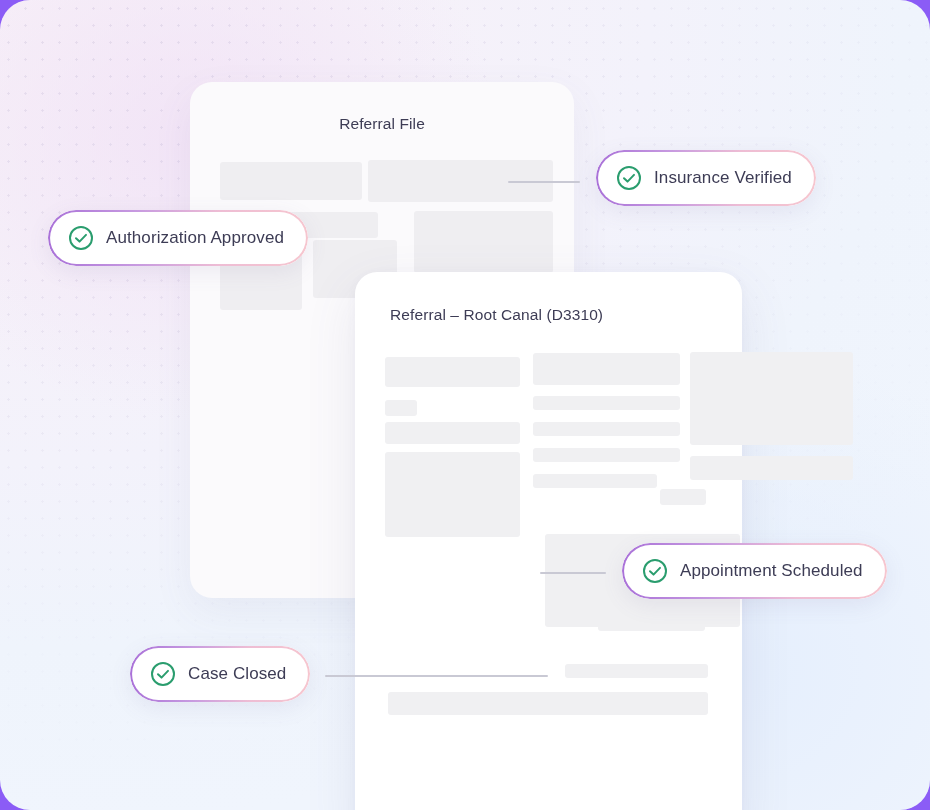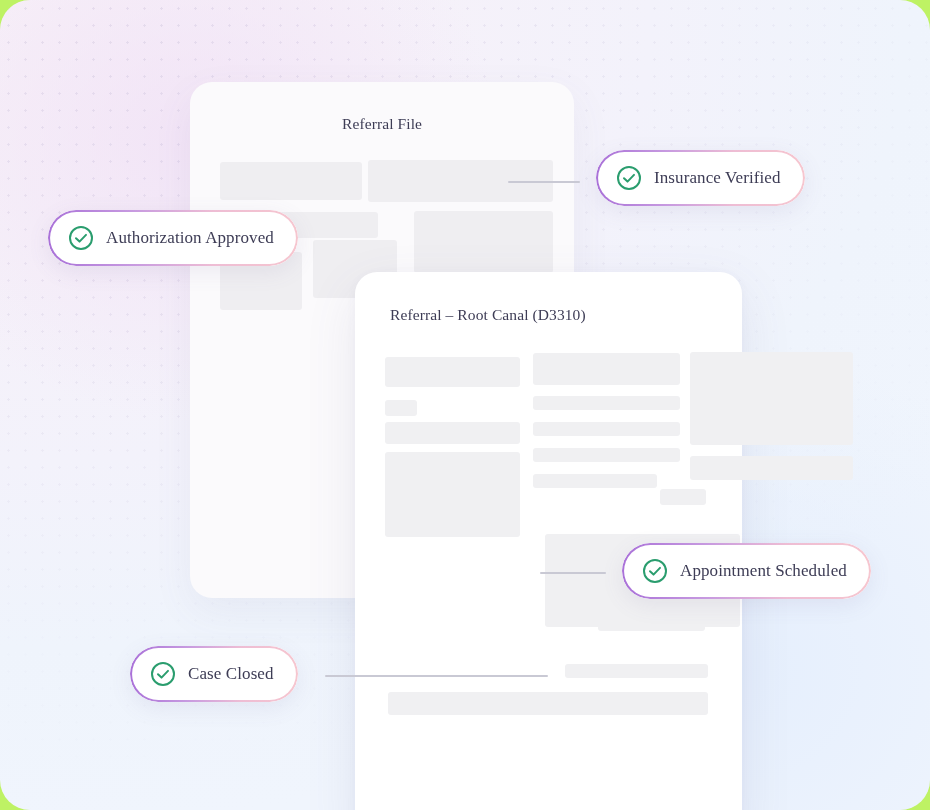--- a/index.html
+++ b/index.html
@@ -8,22 +8,21 @@
     width: 930px;
     height: 810px;
     overflow: hidden;
     font-family: "Liberation Sans", sans-serif;
   }
 
   #stage {
     position: relative;
     width: 930px;
     height: 810px;
-    background: #bef264;
-    font-family: Liberation Serif, serif;
+    background: #8b5cf6;
   }
 
   
   .bg-panel {
     position: absolute;
     left: 0; top: 0;
     width: 930px; height: 810px;
     border-radius: 30px;
     background:
       radial-gradient(120% 100% at 4% 2%, #f7f0f8 0%, #f6f1f9 28%, #f3f2fb 55%, #eff4fc 78%, #f0f5fd 100%);

